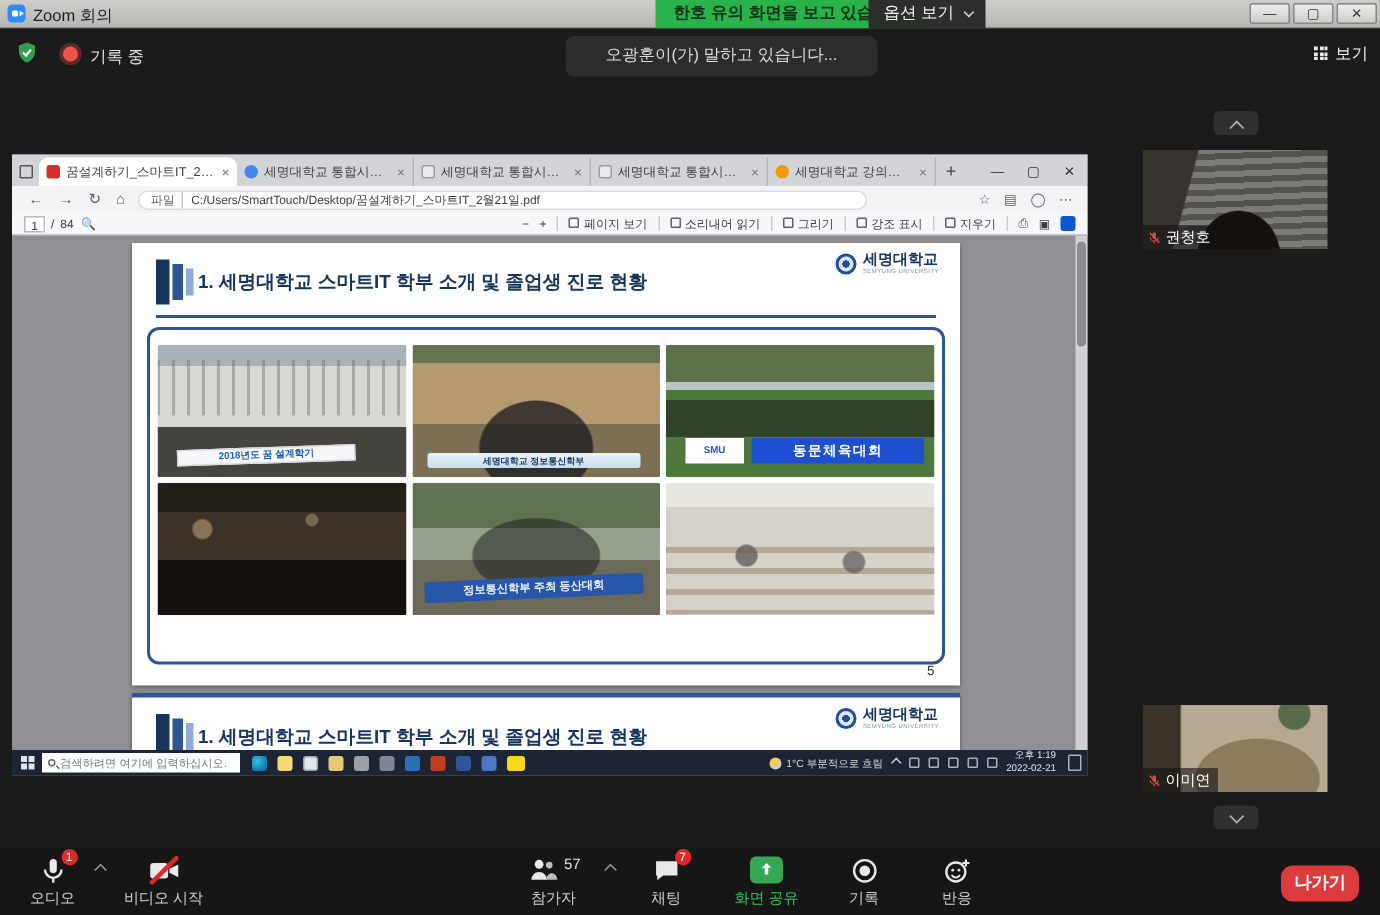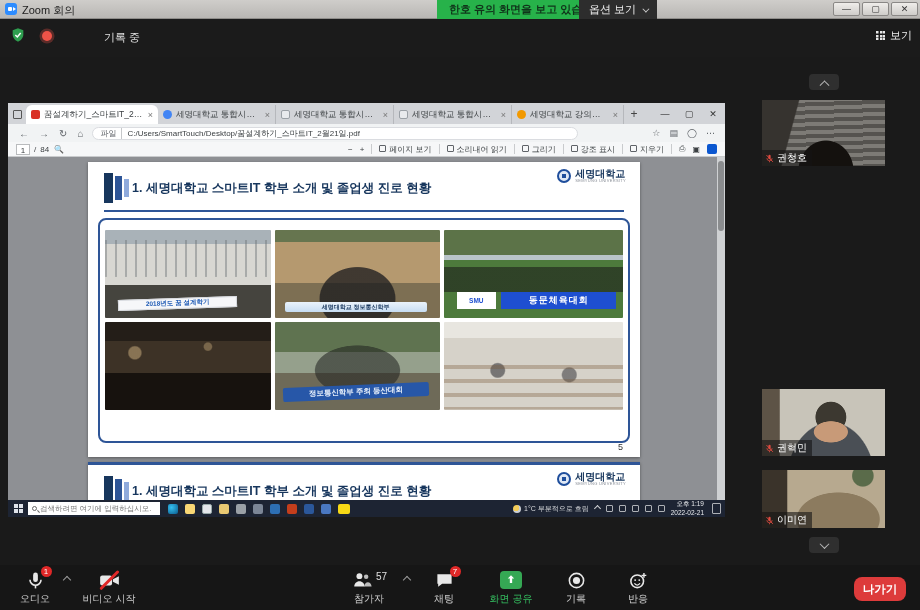--- a/index.html
+++ b/index.html
@@ -25,21 +25,21 @@
     border-bottom:1.5px solid #ccc; transform:rotate(45deg) translateY(-2px); margin-left:6px; }
   .win-controls { position:absolute; right:2px; top:2px; display:flex; gap:2px; }
   .win-btn { width:27px; height:14px; background:linear-gradient(#efedea,#cfcdca);
     border:1px solid #8a8886; border-radius:2px; font-size:9px; line-height:12px; text-align:center; color:#333; }
 
   
   .statusbar { position:absolute; top:19px; left:0; width:920px; height:38px; background:#1b1b1b; }
   .shield-icon { position:absolute; left:10px; top:8px; width:16px; height:16px; }
   .rec-dot { position:absolute; left:42px; top:12px; width:10px; height:10px; border-radius:50%;
     background:#ef5348; box-shadow:0 0 0 2.5px rgba(239,83,72,.3); }
-  .rec-label { position:absolute; left:60px; top:11px; font-size:11px; color:#e2e2e2;margin-left:44px; }
+  .rec-label { position:absolute; left:60px; top:11px; font-size:11px; color:#e2e2e2; }
   .speaking-toast { position:absolute; left:377px; top:5px; width:208px; height:27px; background:#2c2c2c;
     border-radius:6px; color:#dcdcdc; font-size:11px; text-align:center; line-height:27px; }
   .view-btn { position:absolute; right:8px; top:9px; color:#f2f2f2; font-size:11px; }
   .grid-icon { display:inline-block; width:9px; height:9px; margin-right:5px; vertical-align:-1px;
     background:
       linear-gradient(#e8e8e8,#e8e8e8) 0 0/2.5px 2.5px no-repeat, linear-gradient(#e8e8e8,#e8e8e8) 3.5px 0/2.5px 2.5px no-repeat, linear-gradient(#e8e8e8,#e8e8e8) 7px 0/2px 2.5px no-repeat,
       linear-gradient(#e8e8e8,#e8e8e8) 0 3.5px/2.5px 2.5px no-repeat, linear-gradient(#e8e8e8,#e8e8e8) 3.5px 3.5px/2.5px 2.5px no-repeat, linear-gradient(#e8e8e8,#e8e8e8) 7px 3.5px/2px 2.5px no-repeat,
       linear-gradient(#e8e8e8,#e8e8e8) 0 7px/2.5px 2px no-repeat, linear-gradient(#e8e8e8,#e8e8e8) 3.5px 7px/2.5px 2px no-repeat, linear-gradient(#e8e8e8,#e8e8e8) 7px 7px/2px 2px no-repeat; }
 
   
@@ -242,20 +242,21 @@
     </div>
   </div>
 
   <div class="statusbar">
     <svg class="shield-icon" viewBox="0 0 24 24">
         <path d="M12 2l8 3v6c0 5-3.4 9.3-8 11-4.6-1.7-8-6-8-11V5z" fill="#2e9e4f"></path>
         <path d="M8 12l3 3 5-6" stroke="#fff" stroke-width="2.2" fill="none"></path>
       </svg>
     <span class="rec-dot"></span>
     <span class="rec-label">기록 중</span>
+    <div class="speaking-toast">오광훈이(가) 말하고 있습니다...</div>
     <div class="view-btn"><span class="grid-icon"></span><span>보기</span></div>
   </div>
 
   <div class="shared-screen">
 
     <div class="tabstrip">
       <div class="vtab-btn">
           <span></span>
         </div>
       <div class="tab active" style="width:132px">
@@ -446,31 +447,20 @@
     <div class="namebar">
       <svg viewBox="0 0 24 24">
           <rect x="9" y="2" width="6" height="12" rx="3" fill="#e04b40"></rect>
           <path d="M5 11a7 7 0 0 0 14 0" stroke="#e04b40" stroke-width="2" fill="none"></path>
           <path d="M12 18v4" stroke="#e04b40" stroke-width="2"></path>
           <path d="M4 3l17 18" stroke="#e04b40" stroke-width="2.4"></path>
         </svg>
       <span class="pname">권청호</span>
     </div>
   </div>
-  <div class="thumb v4" style="top:389px;height:67px">
-    <div class="namebar">
-      <svg viewBox="0 0 24 24">
-          <rect x="9" y="2" width="6" height="12" rx="3" fill="#e04b40"></rect>
-          <path d="M5 11a7 7 0 0 0 14 0" stroke="#e04b40" stroke-width="2" fill="none"></path>
-          <path d="M12 18v4" stroke="#e04b40" stroke-width="2"></path>
-          <path d="M4 3l17 18" stroke="#e04b40" stroke-width="2.4"></path>
-        </svg>
-      <span class="pname">권혁민</span>
-    </div>
-  </div>
   <div class="thumb v5" style="top:470px;height:58px">
     <div class="namebar">
       <svg viewBox="0 0 24 24">
           <rect x="9" y="2" width="6" height="12" rx="3" fill="#e04b40"></rect>
           <path d="M5 11a7 7 0 0 0 14 0" stroke="#e04b40" stroke-width="2" fill="none"></path>
           <path d="M12 18v4" stroke="#e04b40" stroke-width="2"></path>
           <path d="M4 3l17 18" stroke="#e04b40" stroke-width="2.4"></path>
         </svg>
       <span class="pname">이미연</span>
     </div>

